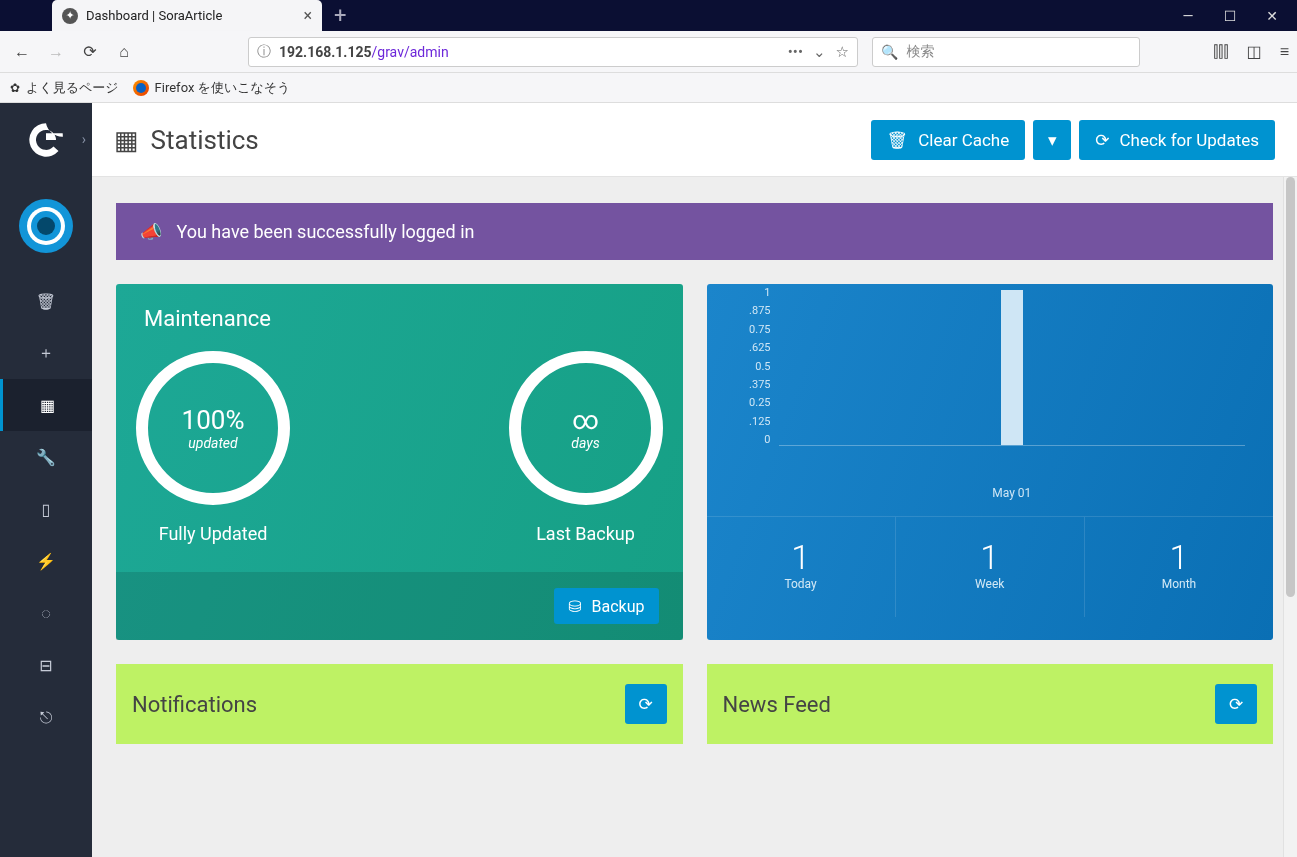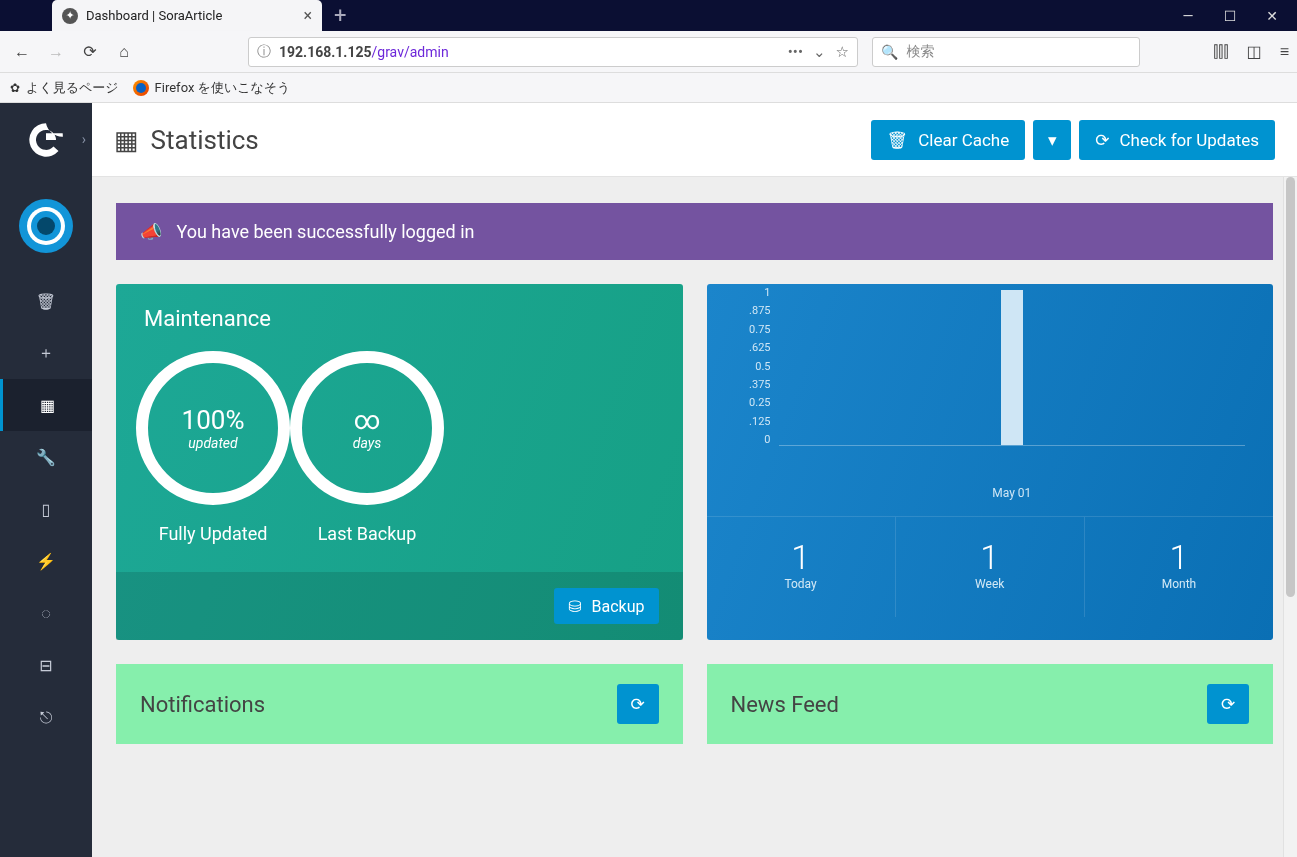--- a/index.html
+++ b/index.html
@@ -53,41 +53,41 @@
 .scroll { padding: 26px 24px 40px; display: flex; flex-direction: column; gap: 24px; }
 
 .alert { background: #7453a0; color: #fff; padding: 18px 24px; font-size: 18px; display: flex; align-items: center; gap: 14px; }
 
 .row { display: flex; gap: 24px; }
 .card { flex: 1; border-radius: 3px; color: #fff; position: relative; }
 .card.maint { background: linear-gradient(110deg,#1da896,#16a085); }
 .card.stats { background: linear-gradient(110deg,#1b85cb,#0a6fb4); }
 .card .head { font-size: 22px; padding: 22px 28px 12px; font-weight: 400; }
 
-.maint-body { display: flex; justify-content: flex-start; padding: 8px 20px 28px; }
+.maint-body { display: flex; justify-content: space-between; padding: 8px 20px 28px; }
 .gauge { display: flex; flex-direction: column; align-items: center; gap: 18px; }
 .ring { width: 154px; height: 154px; border-radius: 50%; border: 12px solid #fff; display: flex; flex-direction: column; align-items: center; justify-content: center; }
 .ring .big { font-size: 26px; }
 .ring .sub { font-size: 14px; font-style: italic; }
 .gauge .lbl { font-size: 18px; }
 .maint-foot { background: rgba(0,0,0,0.12); padding: 16px 24px; display: flex; justify-content: flex-end; }
 
 .stats-body { padding: 2px 28px 8px; }
 .chart { position: relative; height: 186px; }
 .yaxis { position: absolute; left: 0; top: 0; bottom: 26px; width: 40px; display: flex; flex-direction: column; justify-content: space-between; text-align: right; font-size: 11px; color: #cfe6f5; padding-right: 4px; }
 .plot { position: absolute; left: 44px; right: 0; top: 4px; bottom: 26px; border-bottom: 1px solid rgba(255,255,255,.3); }
 .bar { position: absolute; bottom: 0; width: 22px; background: #cfe6f5; left: 50%; transform: translateX(-50%); height: 100%; }
 .xaxis { position: absolute; bottom: -28px; left: 44px; right: 0; text-align: center; font-size: 12px; color: #cfe6f5; line-height: 1.2; }
 .stat-foot { display: flex; border-top: 1px solid rgba(255,255,255,.12); margin-top: 36px; }
 .stat-foot .cell { flex: 1; text-align: center; padding: 20px 0 26px; }
 .stat-foot .cell + .cell { border-left: 1px solid rgba(255,255,255,.12); }
 .stat-foot .num { font-size: 34px; font-weight: 300; }
 .stat-foot .lbl { font-size: 12px; color: #d3e9f6; }
 
-.white-card { background: #86efac; flex: 1; padding: 20px 24px; display: flex; align-items: center; }
+.white-card { background: #bef264; flex: 1; padding: 20px 16px; display: flex; align-items: center; }
 .white-card h2 { font-size: 22px; font-weight: 400; color: #444; }
 .white-card .btn { margin-left: auto; }
 
 .vscroll { position: absolute; right: 0; top: 74px; width: 14px; bottom: 0; background: #f2f2f2; border-left: 1px solid #e1e1e1; }
 .vscroll .thumb { position: absolute; left: 2px; right: 2px; top: 0; height: 420px; background: #c6c6c6; border-radius: 6px; }
 </style>
 </head>
 <body>
 
 <div class="window-bar">

